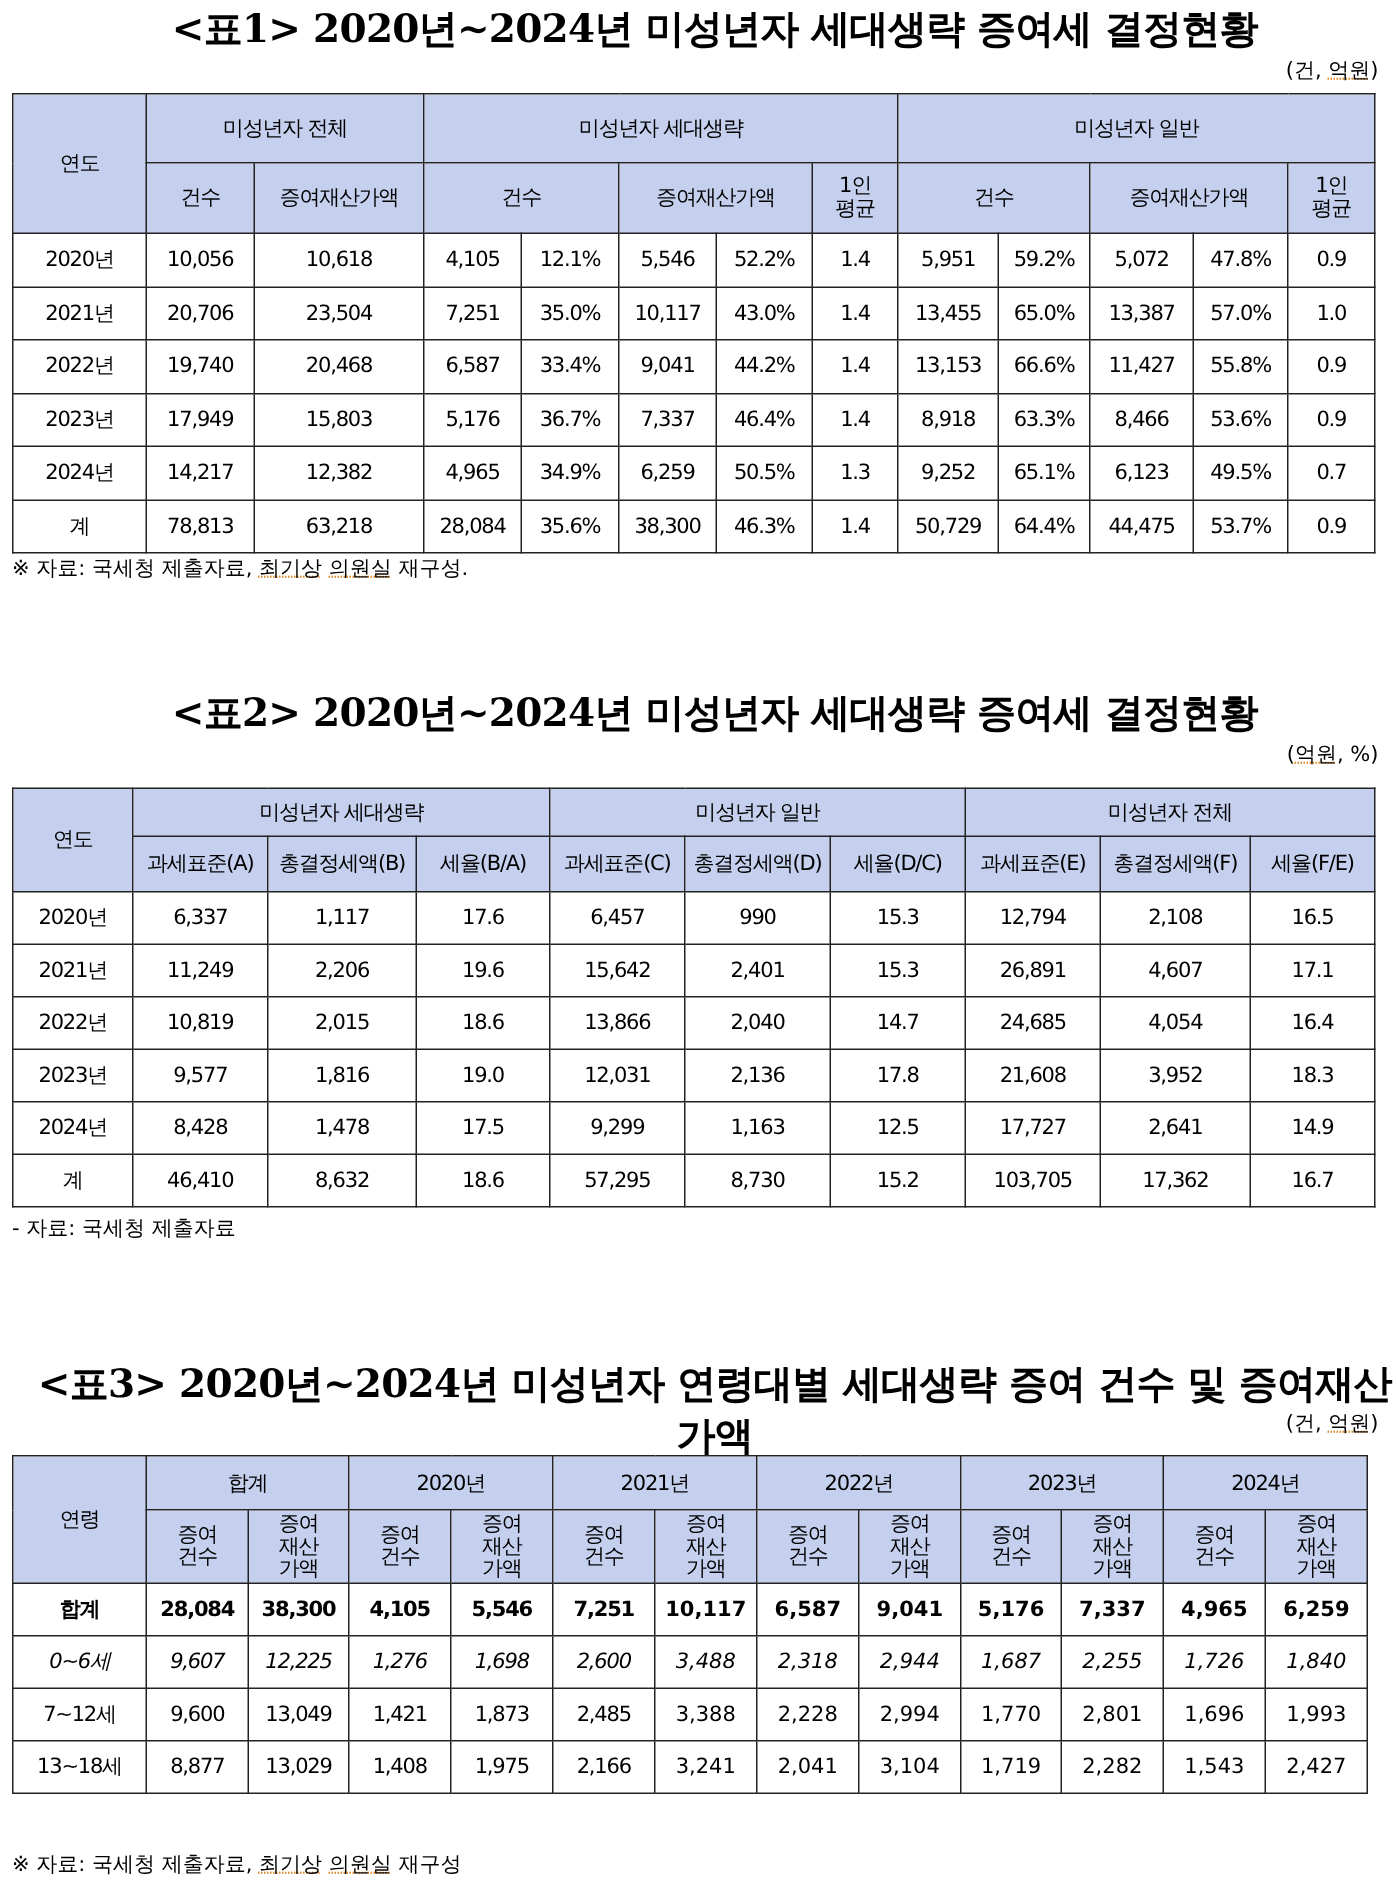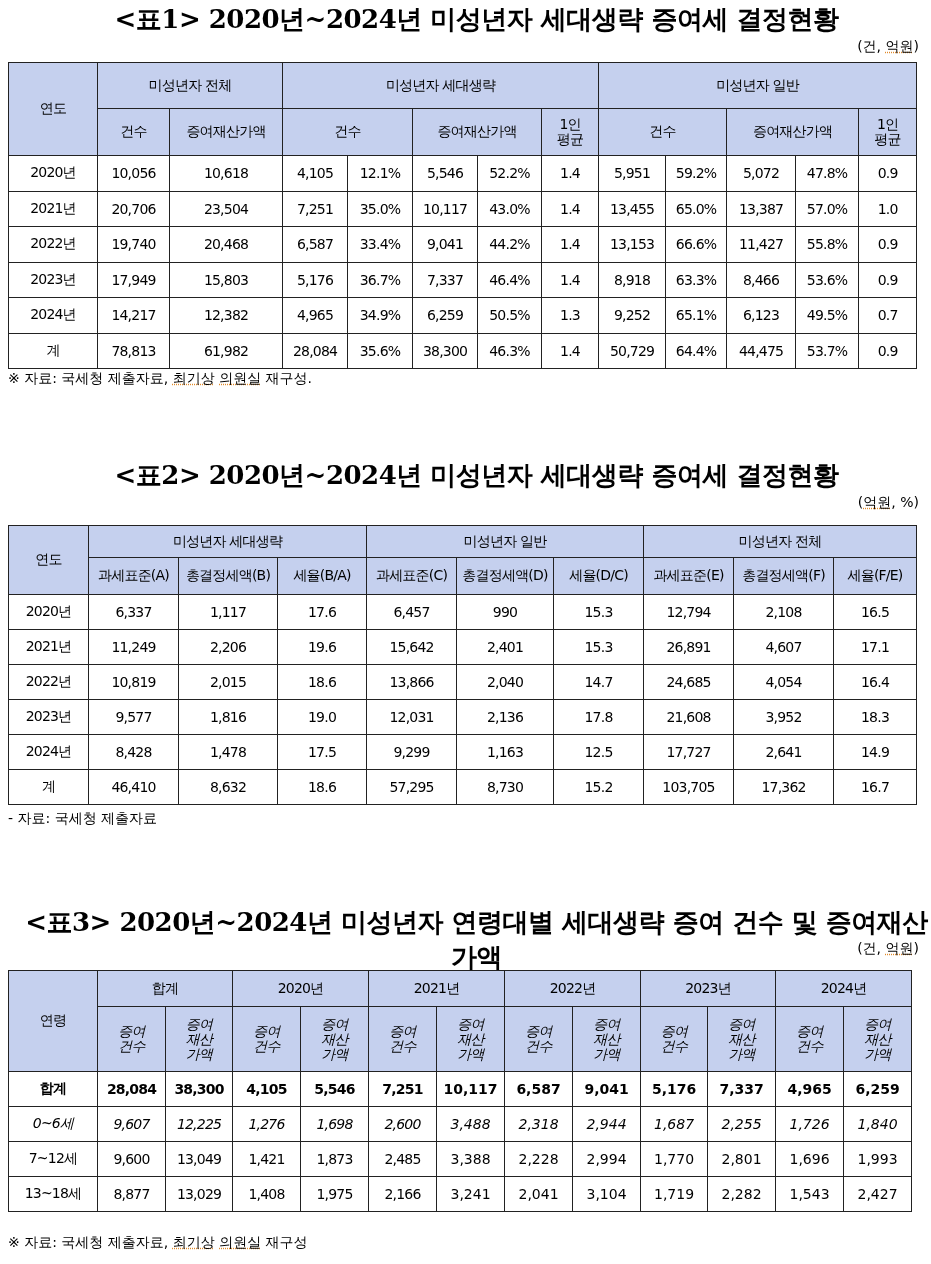--- a/index.html
+++ b/index.html
@@ -131,21 +131,21 @@
         <td>1.3</td>
         <td>9,252</td>
         <td>65.1%</td>
         <td>6,123</td>
         <td>49.5%</td>
         <td>0.7</td>
       </tr>
       <tr style="height: 35.5px;">
         <td>계</td>
         <td>78,813</td>
-        <td>61,982</td>
+        <td>63,218</td>
         <td>28,084</td>
         <td>35.6%</td>
         <td>38,300</td>
         <td>46.3%</td>
         <td>1.4</td>
         <td>50,729</td>
         <td>64.4%</td>
         <td>44,475</td>
         <td>53.7%</td>
         <td>0.9</td>
@@ -290,21 +290,21 @@
   <tbody>
       <tr style="height:36px;">
     <th rowspan="2">연령</th>
     <th colspan="2">합계</th>
     <th colspan="2">2020년</th>
     <th colspan="2">2021년</th>
     <th colspan="2">2022년</th>
     <th colspan="2">2023년</th>
     <th colspan="2">2024년</th>
   </tr>
-  <tr style="height:65px;font-style:italic;" id="t3subhead">
+  <tr style="height:49px;" id="t3subhead">
         <th class="v"><span>증여</span><br><span>건수</span></th>
         <th class="v"><span>증여</span><br><span>재산</span><br><span>가액</span></th>
         <th class="v"><span>증여</span><br><span>건수</span></th>
         <th class="v"><span>증여</span><br><span>재산</span><br><span>가액</span></th>
         <th class="v"><span>증여</span><br><span>건수</span></th>
         <th class="v"><span>증여</span><br><span>재산</span><br><span>가액</span></th>
         <th class="v"><span>증여</span><br><span>건수</span></th>
         <th class="v"><span>증여</span><br><span>재산</span><br><span>가액</span></th>
         <th class="v"><span>증여</span><br><span>건수</span></th>
         <th class="v"><span>증여</span><br><span>재산</span><br><span>가액</span></th>

